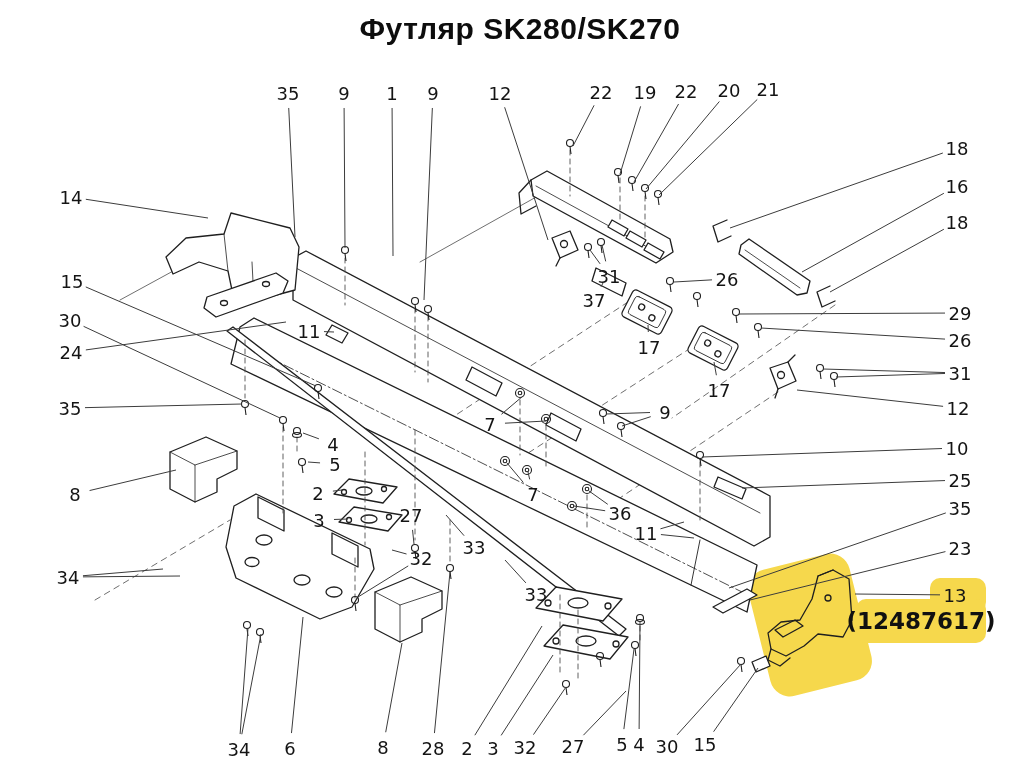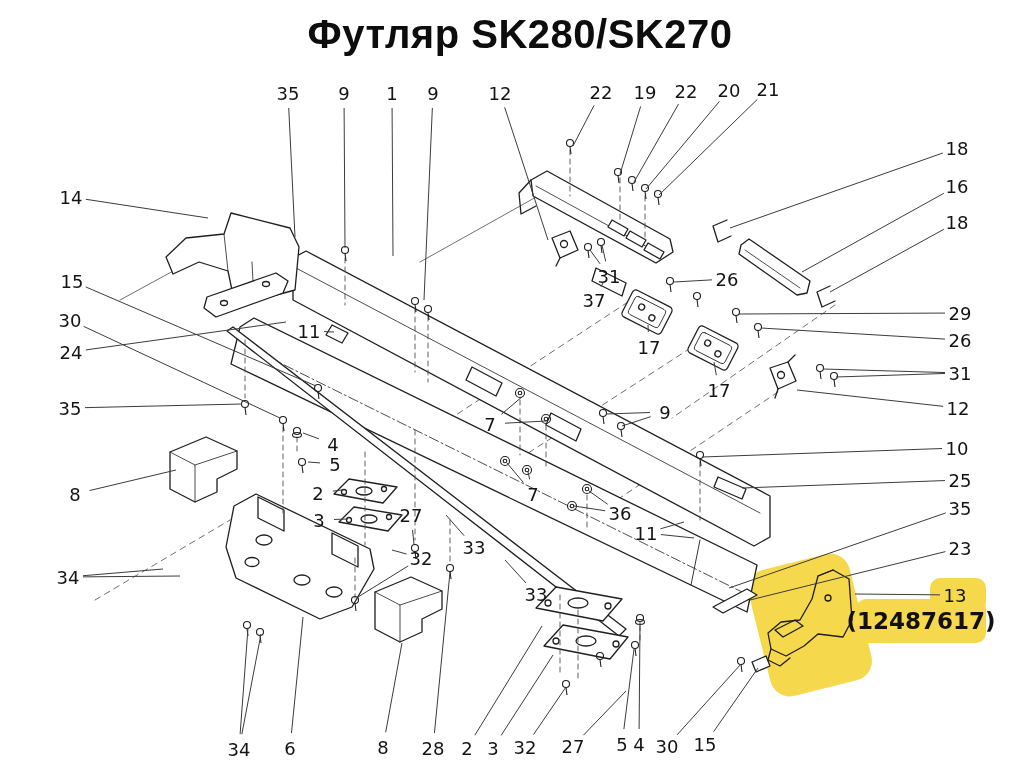--- a/index.html
+++ b/index.html
@@ -1,19 +1,19 @@
 <!DOCTYPE html>
 <html><head>
 <meta charset="utf-8">
 <style>
   html,body{margin:0;padding:0;background:#fff;}
   .canvas{position:relative;width:1024px;height:784px;background:#ffffff;overflow:hidden;
           font-family:"DejaVu Sans", sans-serif;}
   .title{position:absolute;top:12px;left:16px;right:0;text-align:center;
-         font-family:"Liberation Sans", sans-serif;font-weight:bold;font-size:40px;color:#0d0d0d;
+         font-family:"Liberation Sans", sans-serif;font-weight:bold;font-size:30px;color:#0d0d0d;
          letter-spacing:.5px;}
   svg{position:absolute;left:0;top:0;}
   #callout-layer text{font-family:"DejaVu Sans", sans-serif;font-size:18px;fill:#141414;
                       text-anchor:middle;}
   #callout-layer line{stroke:#3c3c3c;stroke-width:1;}
 </style>
 </head>
 <body>
 
 <div class="canvas">

